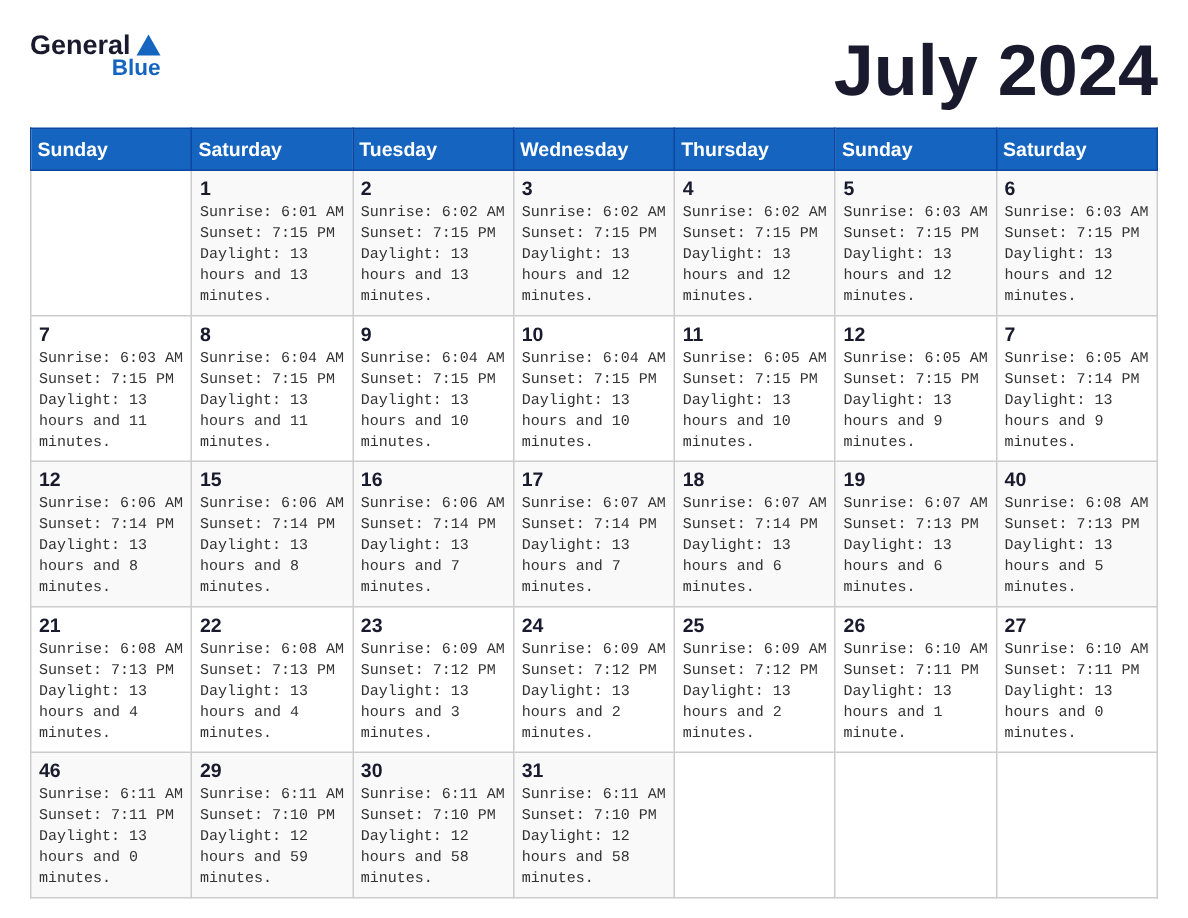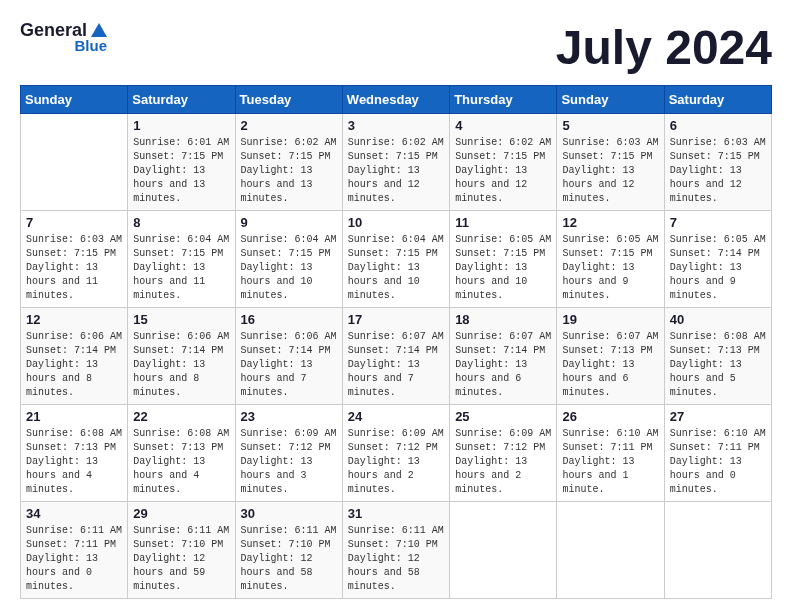--- a/index.html
+++ b/index.html
@@ -216,21 +216,21 @@
           <span class="day-number">26</span>
           <div class="day-info">Sunrise: 6:10 AM<br>Sunset: 7:11 PM<br>Daylight: 13 hours and 1 minute.</div>
         </td>
         <td>
           <span class="day-number">27</span>
           <div class="day-info">Sunrise: 6:10 AM<br>Sunset: 7:11 PM<br>Daylight: 13 hours and 0 minutes.</div>
         </td>
       </tr>
       <tr>
         <td>
-          <span class="day-number">34</span>
+          <span class="day-number">46</span>
           <div class="day-info">Sunrise: 6:11 AM<br>Sunset: 7:11 PM<br>Daylight: 13 hours and 0 minutes.</div>
         </td>
         <td>
           <span class="day-number">29</span>
           <div class="day-info">Sunrise: 6:11 AM<br>Sunset: 7:10 PM<br>Daylight: 12 hours and 59 minutes.</div>
         </td>
         <td>
           <span class="day-number">30</span>
           <div class="day-info">Sunrise: 6:11 AM<br>Sunset: 7:10 PM<br>Daylight: 12 hours and 58 minutes.</div>
         </td>

